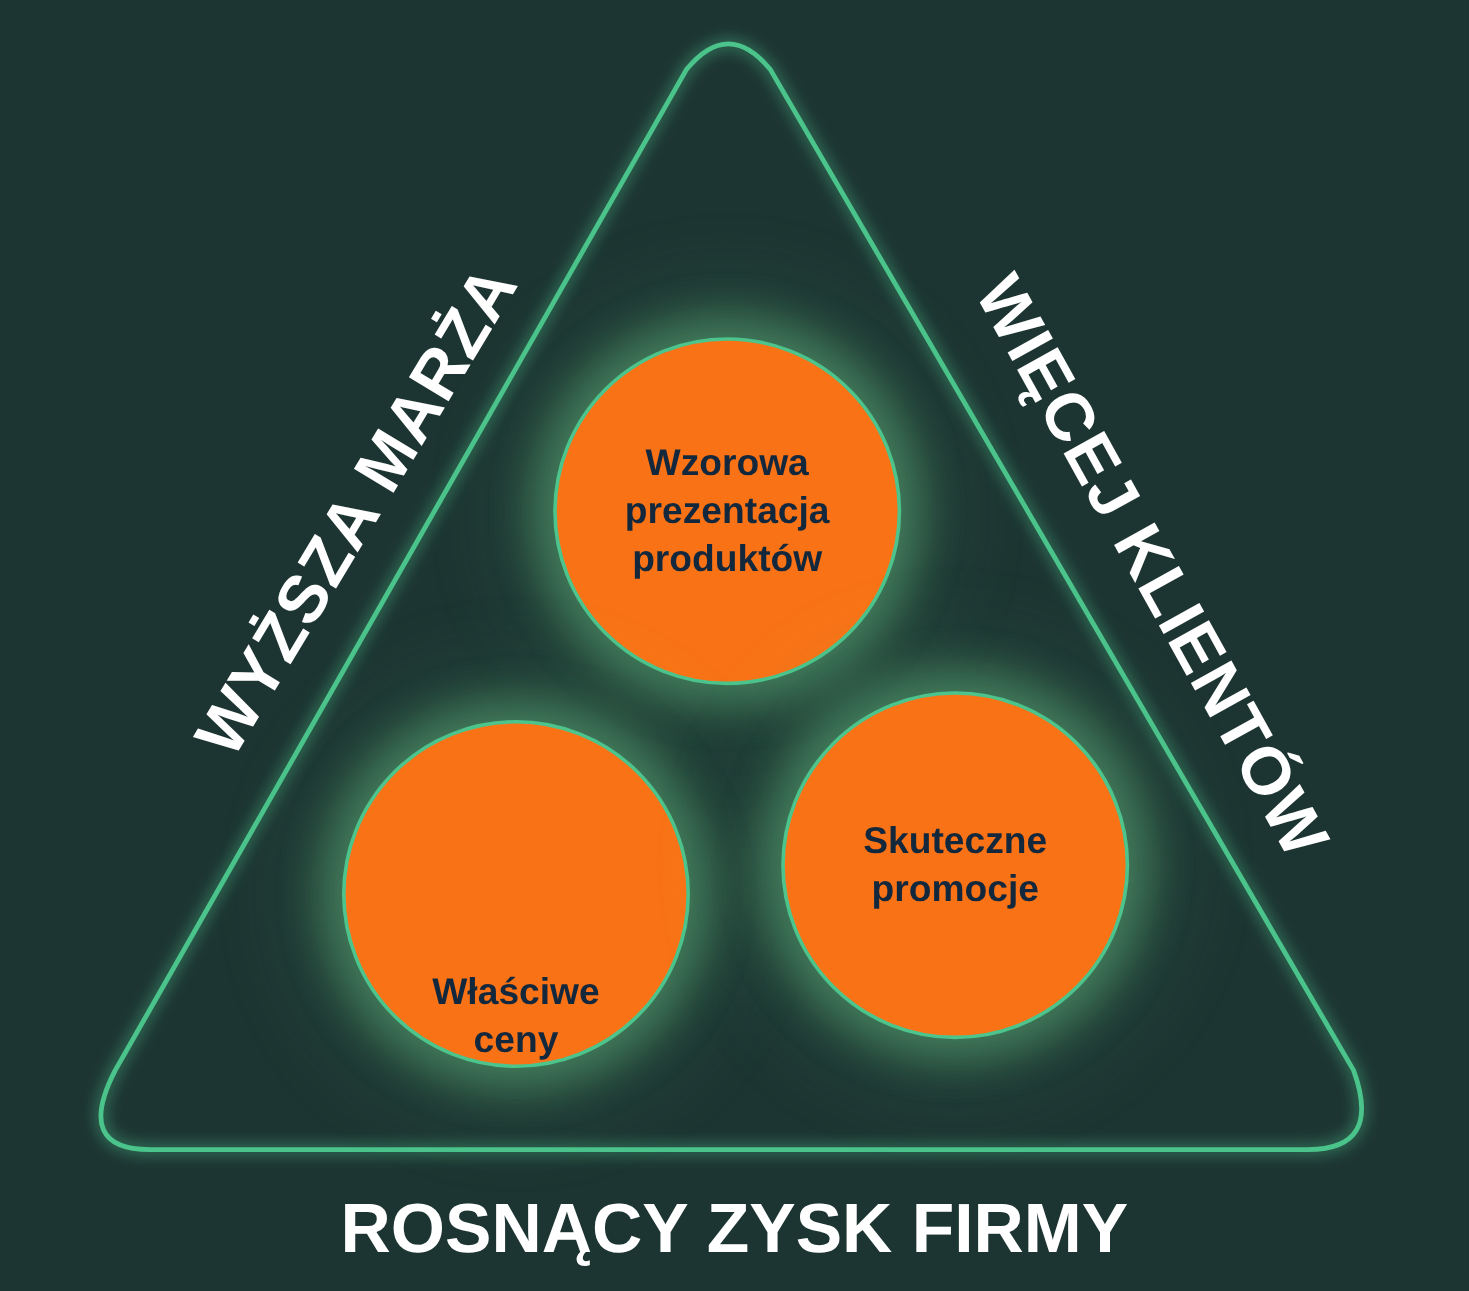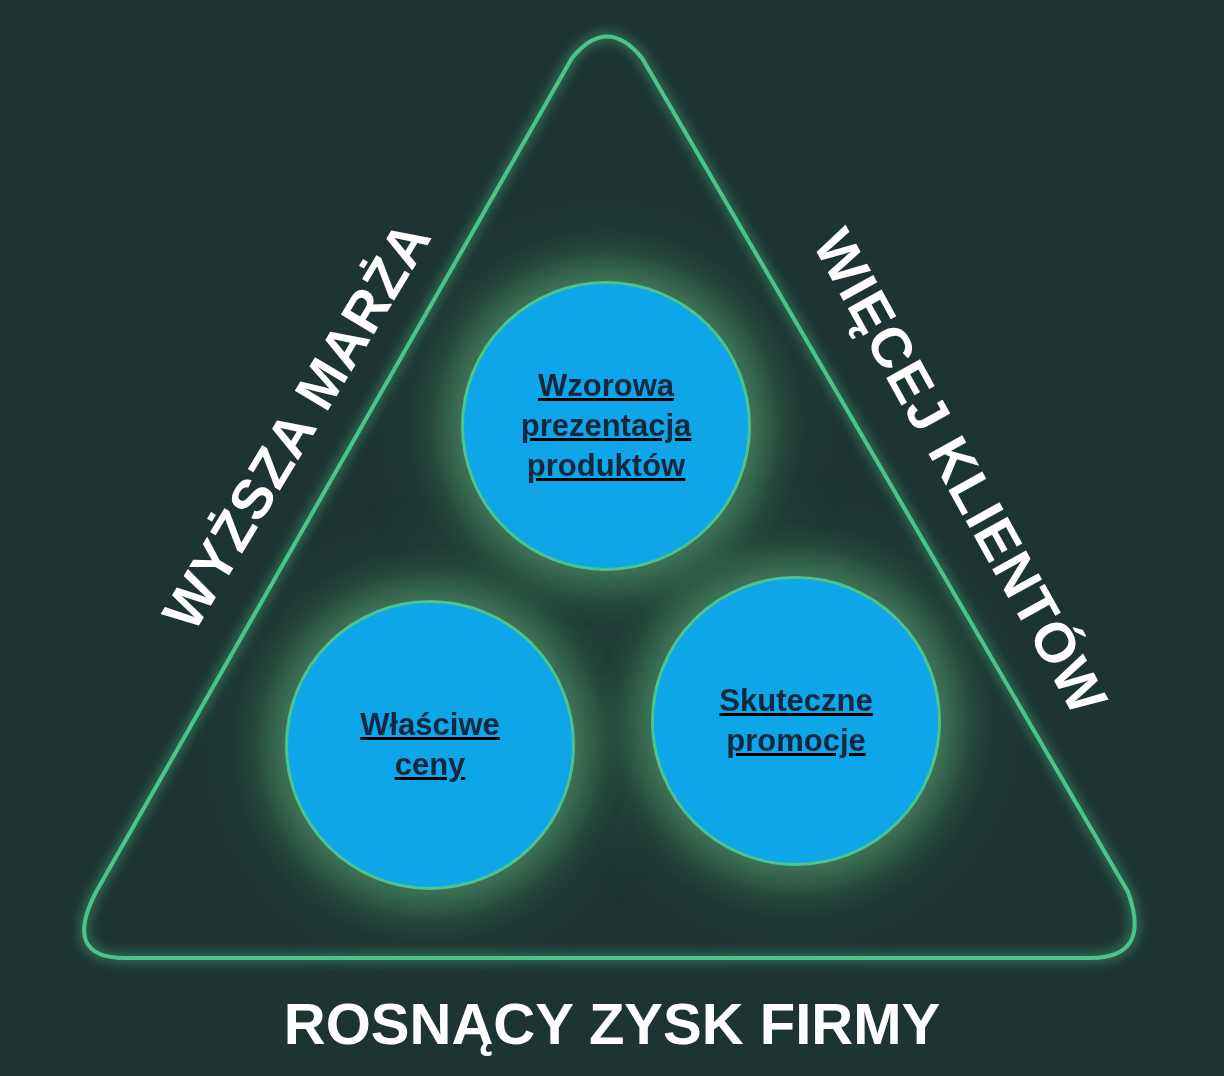--- a/index.html
+++ b/index.html
@@ -1,20 +1,20 @@
 <!DOCTYPE html>
 <html><head>
 <meta charset="utf-8">
 <style>
   html, body { margin:0; padding:0; }
   body { width:1224px; height:1076px; background:#1d3532; position:relative; overflow:hidden; font-family:"Liberation Sans", sans-serif; }
   svg.tri { position:absolute; left:0; top:0; }
-  .circle { position:absolute; width:290px; height:290px; border-radius:50%; background:#0ea5e9; border:3px solid #4cc48c;
+  .circle { position:absolute; width:290px; height:290px; border-radius:50%; background:#f97316; border:3px solid #4cc48c;
     box-shadow: 0 0 35px 18px rgba(120,220,150,0.35), 0 0 80px 30px rgba(90,180,120,0.18);
-    display:flex; align-items:center; justify-content:center; text-align:center; box-sizing:border-box;text-decoration:underline; }
+    display:flex; align-items:center; justify-content:center; text-align:center; box-sizing:border-box; }
   .circle span { color:#13283d; font-weight:bold; font-size:31px; line-height:40px; white-space:pre-line; }
   .side { position:absolute; color:#ffffff; font-weight:bold; font-size:56px; letter-spacing:1px; white-space:nowrap; transform-origin:center center; }
   .bottom { position:absolute; left:0; width:1224px; top:990px; text-align:center; color:#ffffff; font-weight:bold; font-size:58px; letter-spacing:0px; }
 </style>
 </head>
 <body>
 
 <svg class="tri" width="1224" height="1076">
   <defs>
     <filter id="glow" x="-20%" y="-20%" width="140%" height="140%">
@@ -26,21 +26,21 @@
     </filter>
   </defs>
   <path d="M 572 58 Q 607 15 642 58 L 1128 892 Q 1152 958 1090 958 L 125 958 Q 62 958 96 892 Z" fill="none" stroke="#4cc48c" stroke-width="4" filter="url(#glow)" stroke-linejoin="round"></path>
 </svg>
 
 <div class="circle" style="left:461px; top:281px;">
   <span>Wzorowa
 prezentacja
 produktów</span>
 </div>
-<div class="circle" style="left:285px; top:600px;">
+<div class="circle" style="left:285px; top:600px;align-items:flex-end;">
   <span>Właściwe
 ceny</span>
 </div>
 <div class="circle" style="left:651px; top:576px;">
   <span>Skuteczne
 promocje</span>
 </div>
 
 <div class="side" style="left:80px; top:420px; width:400px; text-align:center; transform:rotate(-59deg);">WYŻSZA MARŻA</div>
 <div class="side" style="left:700px; top:420px; width:500px; text-align:center; transform:rotate(61deg);">WIĘCEJ KLIENTÓW</div>

